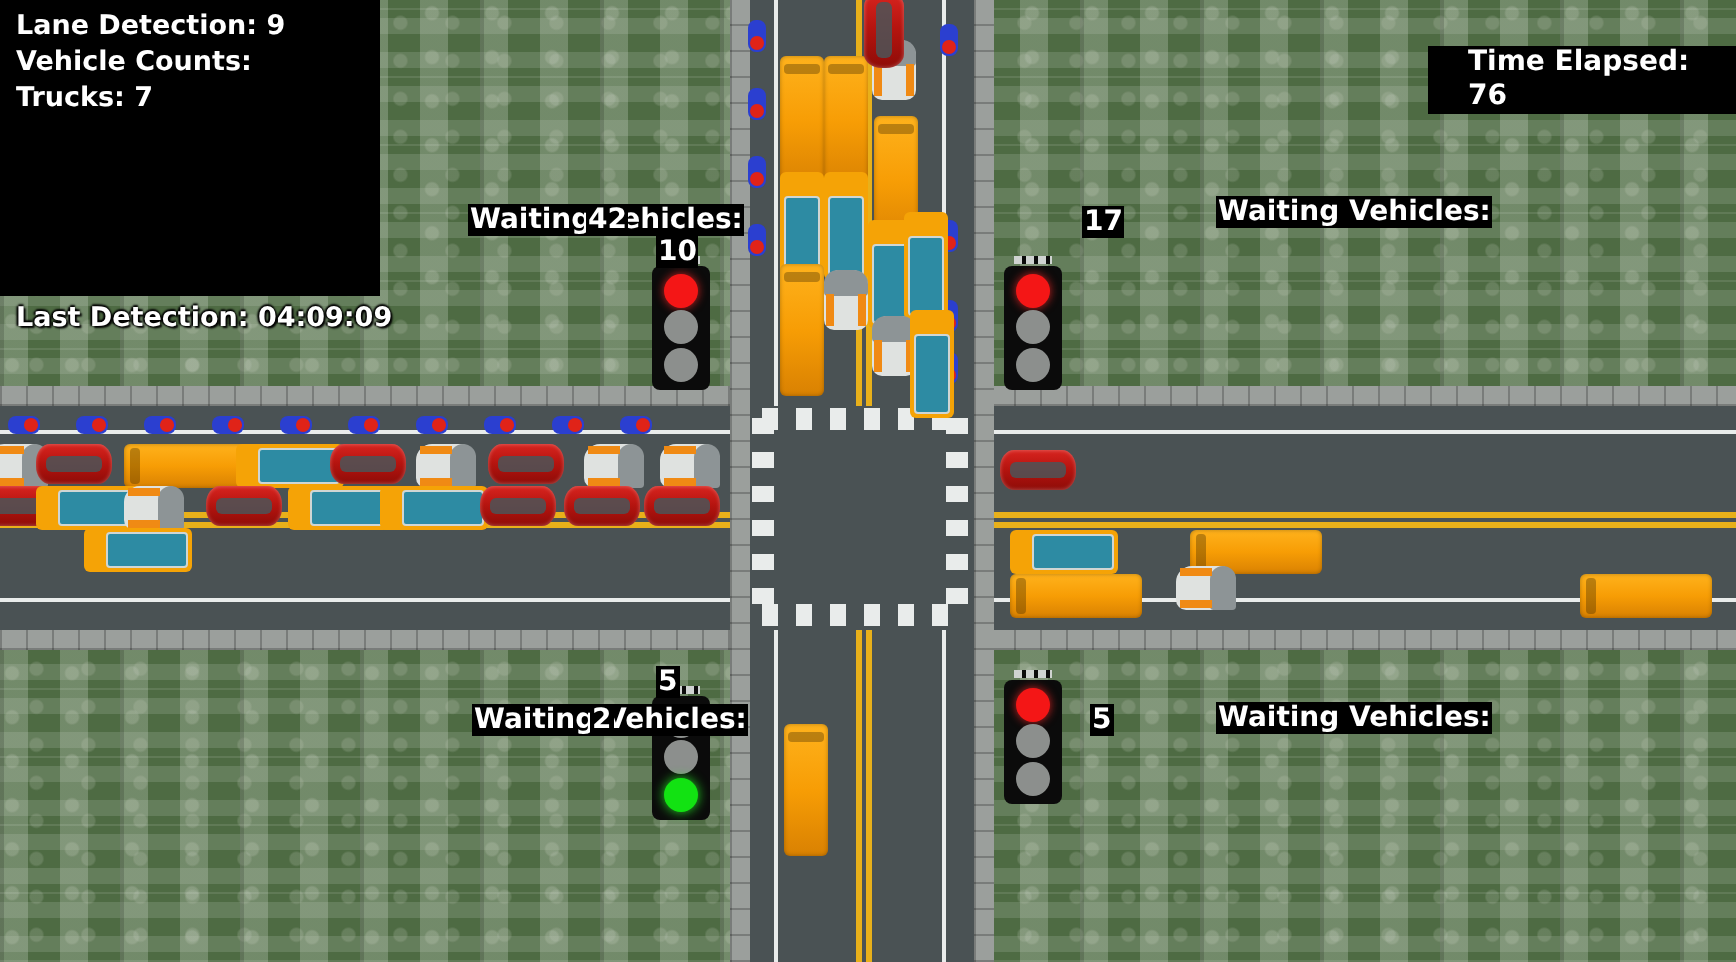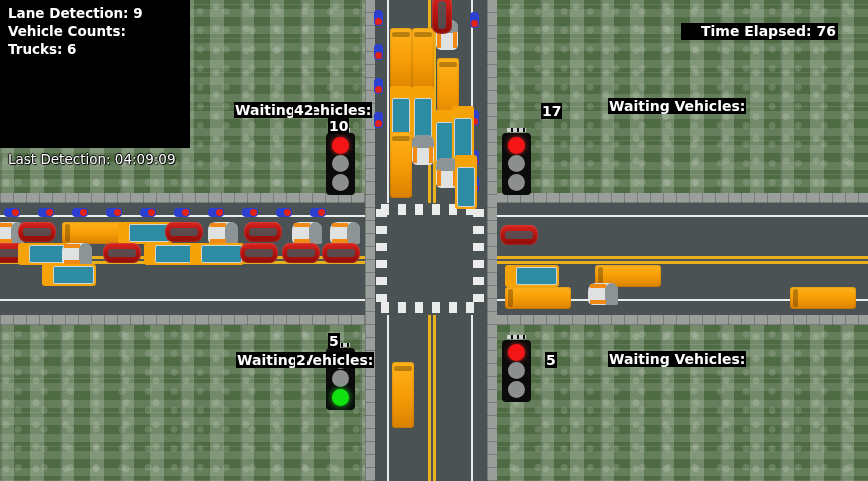--- a/index.html
+++ b/index.html
@@ -93,21 +93,21 @@
   
   .lbl{position:absolute;color:#fff;background:#000;font-weight:bold;
        font-size:14px;line-height:16px;white-space:nowrap;padding:0 1px;}
   .cnt{position:absolute;color:#fff;background:#000;font-weight:bold;
        font-size:14px;line-height:16px;padding:0 1px;}
 
   
   #panel{position:absolute;left:0;top:0;width:190px;height:148px;background:#000;
          padding:4px 0 0 8px;box-sizing:border-box;}
   #panel div{color:#fff;font-weight:bold;font-size:13.5px;line-height:18px;white-space:nowrap;}
-  #lastdet{position:absolute;left:8px;top:150px;color:#fff;font-weight:normal;
+  #lastdet{position:absolute;left:8px;top:150px;color:#fff;font-weight:bold;
            font-size:13.5px;line-height:18px;text-shadow:1px 1px 1px #000,-1px 0 1px #000,0 -1px 1px #000;}
   #elapsed{position:absolute;color:#fff;background:#000;font-weight:bold;font-size:14px;
            line-height:17px;padding:0 2px;}
 </style>
 </head>
 <body>
 
 <div id="stage">
 
   <div class="grass"></div>
@@ -290,22 +290,22 @@
 
   <div class="cnt" style="left:541px;top:103px;">17</div>
   <div class="lbl" style="left:608px;top:98px;">Waiting Vehicles:</div>
 
   <div class="lbl" style="left:236px;top:352px;">Waiting Vehicles:</div>
   <div class="cnt" style="left:295px;top:352px;">2</div>
 
   <div class="cnt" style="left:545px;top:352px;">5</div>
   <div class="lbl" style="left:608px;top:351px;">Waiting Vehicles:</div>
 
-  <div id="elapsed" style="left:681px;top:23px;padding-left:20px;">Time Elapsed: 76</div>
+  <div id="elapsed" style="left:714px;top:23px;padding-left:20px;">Time Elapsed: 76</div>
 
   <div id="panel">
     <div>Lane Detection: 9</div>
     <div>Vehicle Counts:</div>
-    <div>Trucks: 6</div>
+    <div>Trucks: 7</div>
   </div>
   <div id="lastdet">Last Detection: 04:09:09</div>
 
 </div>
 
 </body></html>

